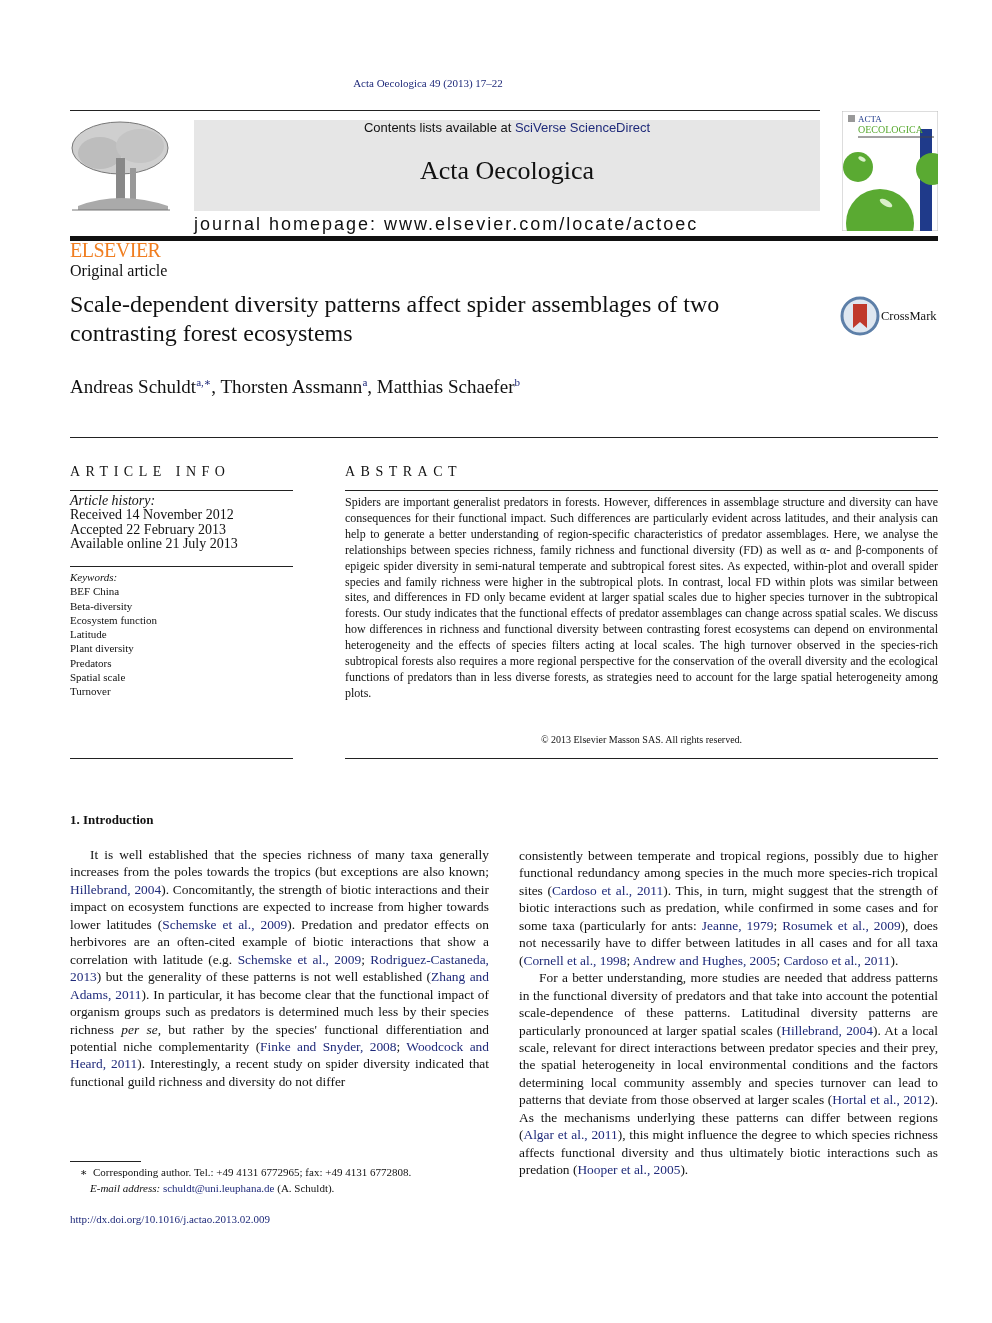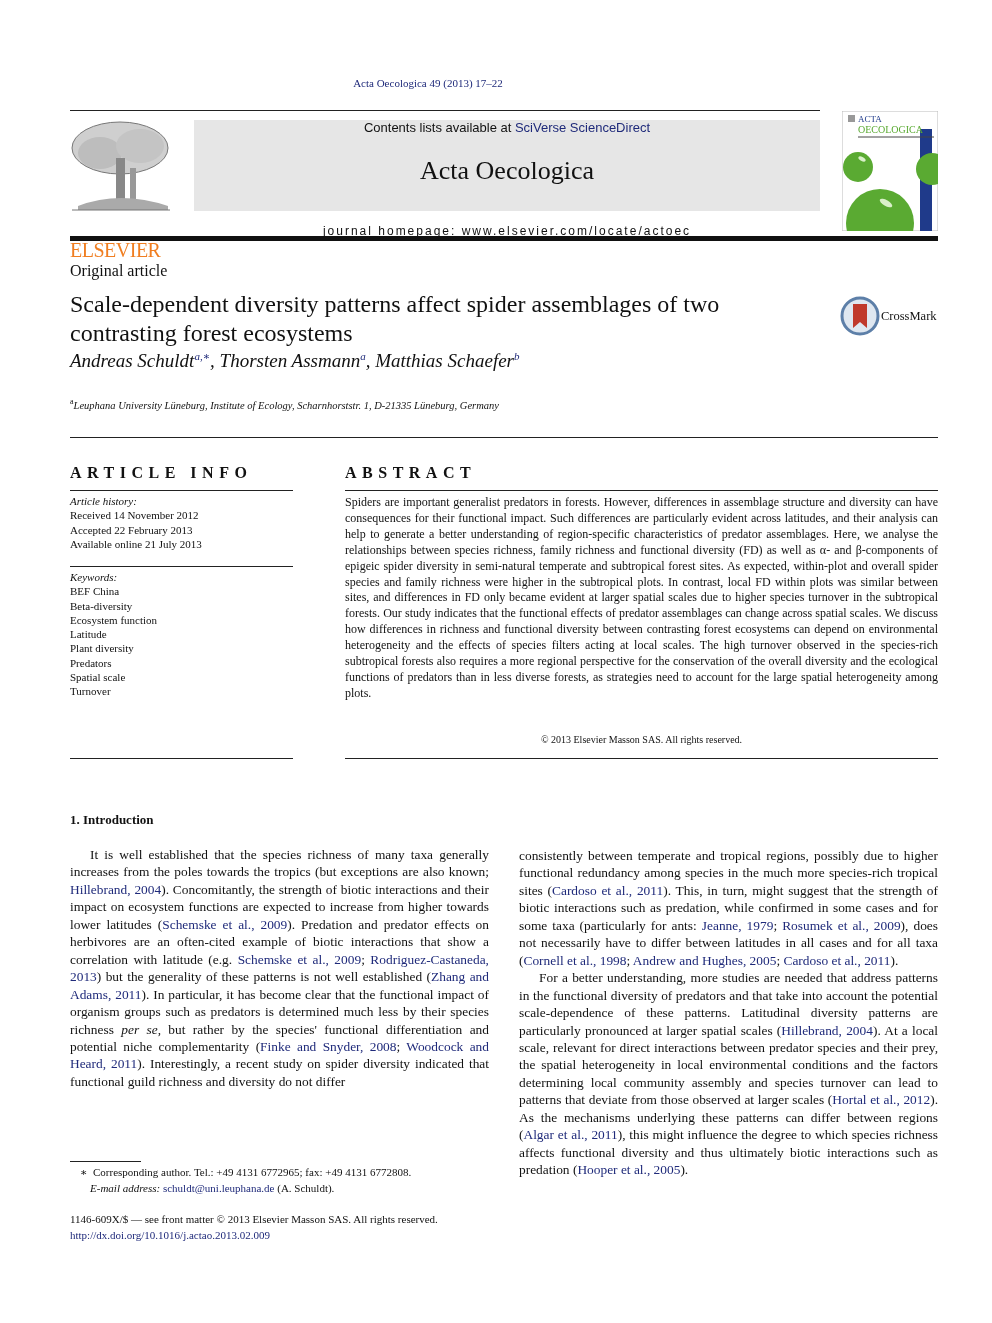--- a/index.html
+++ b/index.html
@@ -9,40 +9,40 @@
   a, .link { color: #1f2a7a; text-decoration: none; }
 
   
   #citation { left: 0; width: 856px; top: 77px; text-align: center; font-size: 11px; }
   #rule-top { left: 70px; width: 750px; top: 110px; border-top: 1px solid #222; }
   #elsevier-logo { left: 70px; top: 118px; width: 102px; height: 112px; }
   #banner { left: 194px; top: 120px; width: 626px; height: 91px; background: #e6e6e6; }
   #contents-line { left: 0; right: 0; top: 0px; text-align: center;
                    font-family: "Liberation Sans", sans-serif; font-size: 13px; }
   #journal-name { left: 0; right: 0; top: 36px; text-align: center; font-size: 26px; color: #111; }
-  #homepage { left: 0; right: 0; top: 104px; text-align: center;
-              font-family: "Liberation Sans", sans-serif; font-size: 12px; letter-spacing: 2px; }
+  #homepage { left: 0; right: 0; top: 94px; text-align: left;
+              font-family: "Liberation Sans", sans-serif; font-size: 18px; letter-spacing: 2px; }
   #cover { left: 842px; top: 111px; width: 112px; height: 120px; }
   #rule-thick { left: 70px; width: 868px; top: 236px; height: 5px; background: #111; }
 
   
   #article-type { left: 70px; top: 262px; font-size: 16px; }
   #title { left: 70px; top: 290px; width: 760px; font-size: 24px; line-height: 29px; }
   #crossmark { left: 840px; top: 296px; width: 100px; height: 40px; }
-  #authors { left: 70px; top: 350px; font-size: 19px; font-style: italic; }
+  #authors { left: 70px; top: 376px; font-size: 19px; }
   #authors sup { font-size: 11px; color: #1f2a7a; }
   #affiliations { left: 70px; top: 394px; font-size: 10.5px; font-style: italic; line-height: 15px; }
   #affiliations sup { font-style: normal; font-size: 8px; }
   #rule-mid { left: 70px; width: 868px; top: 437px; border-top: 1px solid #222; }
 
   
-  .section-caps { font-size: 16px; letter-spacing: 5.5px; font-weight: bold; }
+  .section-caps { font-size: 14px; letter-spacing: 5.5px; }
   #info-head { left: 70px; top: 464px; }
   #info-rule1 { left: 70px; width: 223px; top: 490px; border-top: 1px solid #222; }
-  #history { left: 70px; top: 494px; font-size: 11px; line-height: 14.3px; }
+  #history { left: 70px; top: 494px; font-size: 14px; line-height: 14.3px; }
   #info-rule2 { left: 70px; width: 223px; top: 566px; border-top: 1px solid #222; }
   #keywords { left: 70px; top: 570px; font-size: 11px; line-height: 14.3px; }
   #info-rule3 { left: 70px; width: 223px; top: 758px; border-top: 1px solid #222; }
   .it { font-style: italic; }
 
   
   #abs-head { left: 345px; top: 464px; }
   #abs-rule1 { left: 345px; width: 593px; top: 490px; border-top: 1px solid #222; }
   #abstract { left: 345px; top: 495px; width: 593px; font-size: 12px; line-height: 15.9px; text-align: justify; }
   #abs-copy { left: 345px; width: 593px; top: 734px; text-align: center; font-size: 10px; }
@@ -112,21 +112,20 @@
     <path d="M13 8 L27 8 L27 32 L20 26 L13 32 Z" fill="#c0392b"></path>
   </svg>
   <div class="abs" style="left:41px;top:13px;font-size:12.5px;">CrossMark</div>
 </div>
 
 <div id="authors" class="abs">
   <span>Andreas Schuldt</span><sup class="link">a,∗</sup><span>, </span><span>Thorsten Assmann</span><sup class="link">a</sup><span>, </span><span>Matthias Schaefer</span><sup class="link">b</sup>
 </div>
 
 <div id="affiliations" class="abs">
-  <div><sup>a</sup><span>Leuphana University Lüneburg, Institute of Ecology, Scharnhorststr. 1, D-21335 Lüneburg, Germany</span></div>
 </div>
 <div id="rule-mid" class="abs"></div>
 
 <div id="info-head" class="abs section-caps">ARTICLE INFO</div>
 <div id="info-rule1" class="abs"></div>
 <div id="history" class="abs">
   <div class="it">Article history:</div>
   <div id="history-list">
       <div>Received 14 November 2012</div>
       <div>Accepted 22 February 2013</div>
@@ -163,15 +162,14 @@
   <p class="noindent"><span>consistently between temperate and tropical regions, possibly due to higher functional redundancy among species in the much more species-rich tropical sites (</span><span class="link">Cardoso et al., 2011</span><span>). This, in turn, might suggest that the strength of biotic interactions such as predation, while confirmed in some cases and for some taxa (particularly for ants: </span><span class="link">Jeanne, 1979</span><span>; </span><span class="link">Rosumek et al., 2009</span><span>), does not necessarily have to differ between latitudes in all cases and for all taxa (</span><span class="link">Cornell et al., 1998</span><span>; </span><span class="link">Andrew and Hughes, 2005</span><span>; </span><span class="link">Cardoso et al., 2011</span><span>).</span></p>
   <p><span>For a better understanding, more studies are needed that address patterns in the functional diversity of predators and that take into account the potential scale-dependence of these patterns. Latitudinal diversity patterns are particularly pronounced at larger spatial scales (</span><span class="link">Hillebrand, 2004</span><span>). At a local scale, relevant for direct interactions between predator species and their prey, the spatial heterogeneity in local environmental conditions and the factors determining local community assembly and species turnover can lead to patterns that deviate from those observed at larger scales (</span><span class="link">Hortal et al., 2012</span><span>). As the mechanisms underlying these patterns can differ between regions (</span><span class="link">Algar et al., 2011</span><span>), this might influence the degree to which species richness affects functional diversity and thus ultimately biotic interactions such as predation (</span><span class="link">Hooper et al., 2005</span><span>).</span></p>
 </div>
 
 <div id="fn-rule" class="abs"></div>
 <div id="footnote" class="abs">
   <div><span>∗</span>&nbsp; <span>Corresponding author. Tel.: +49 4131 6772965; fax: +49 4131 6772808.</span></div>
   <div class="line2"><span class="it">E-mail address:</span> <span class="link">schuldt@uni.leuphana.de</span><span> (A. Schuldt).</span></div>
 </div>
 <div id="frontmatter" class="abs">
-  <div>1146-609X/$ — see front matter © 2013 Elsevier Masson SAS. All rights reserved.</div>
   <div class="link">http://dx.doi.org/10.1016/j.actao.2013.02.009</div>
 </div>
 
 </body></html>

